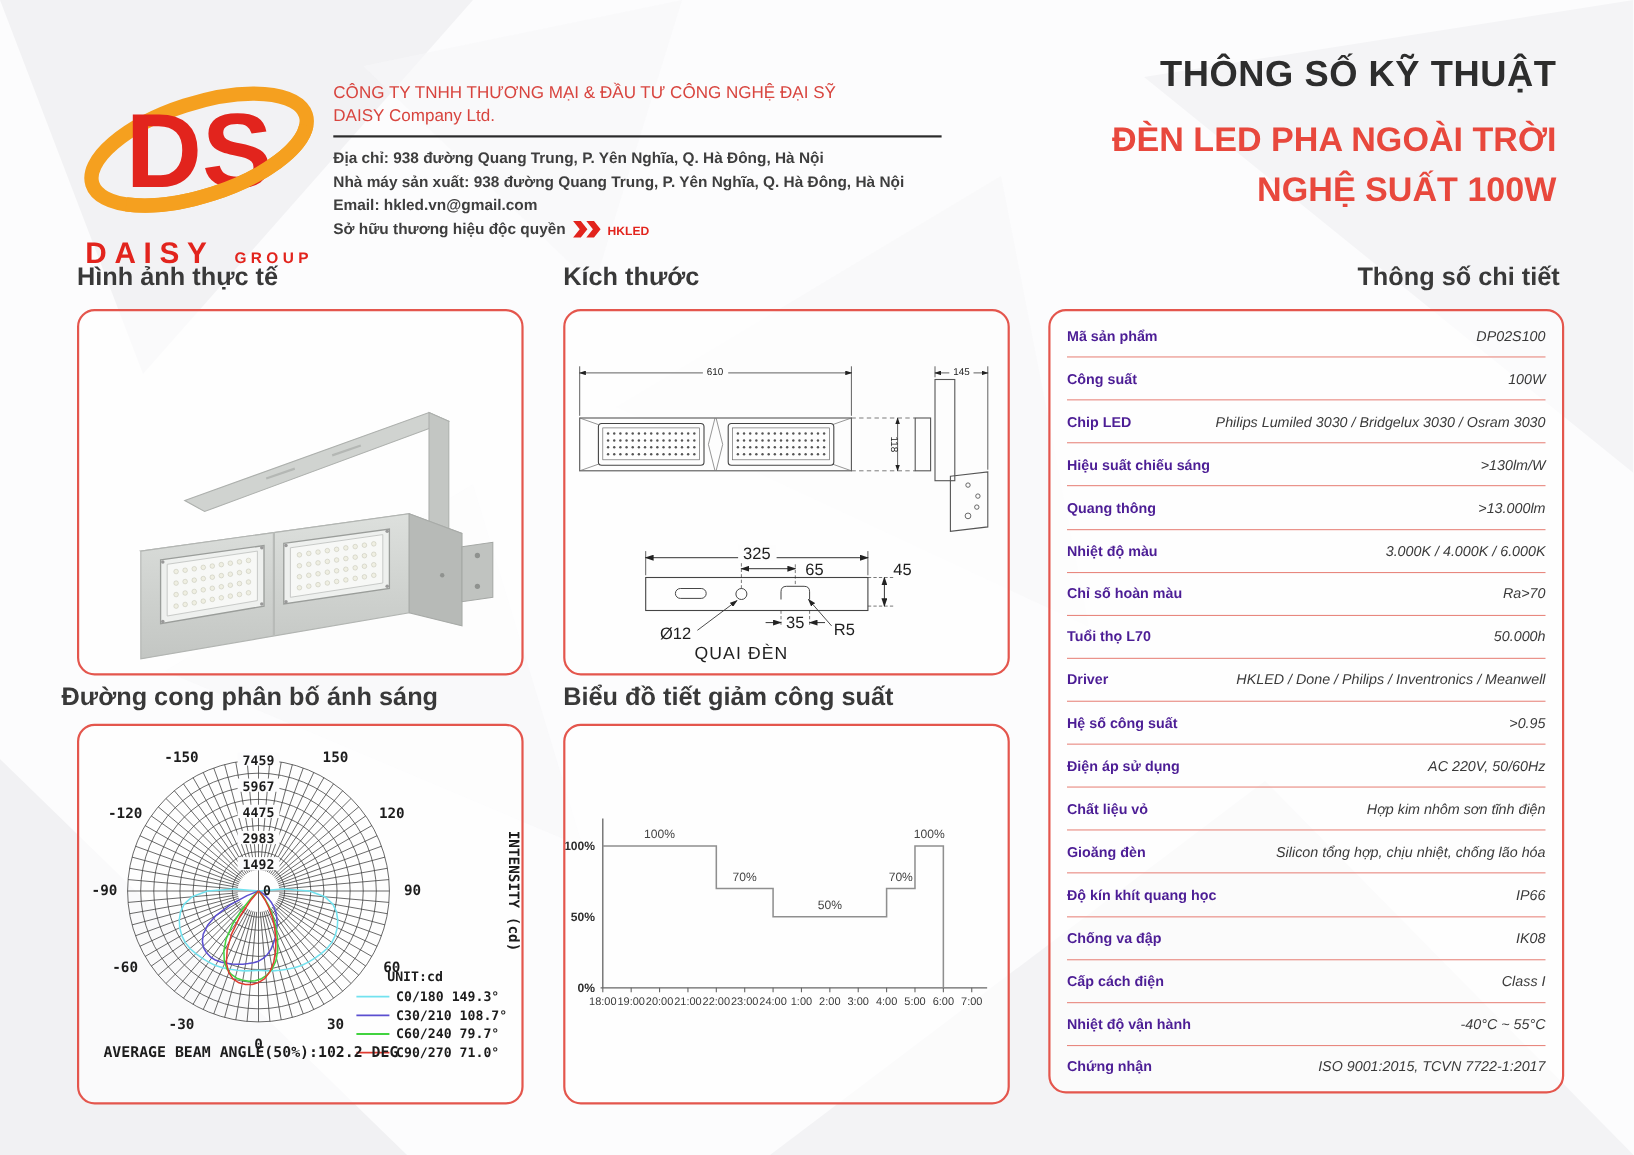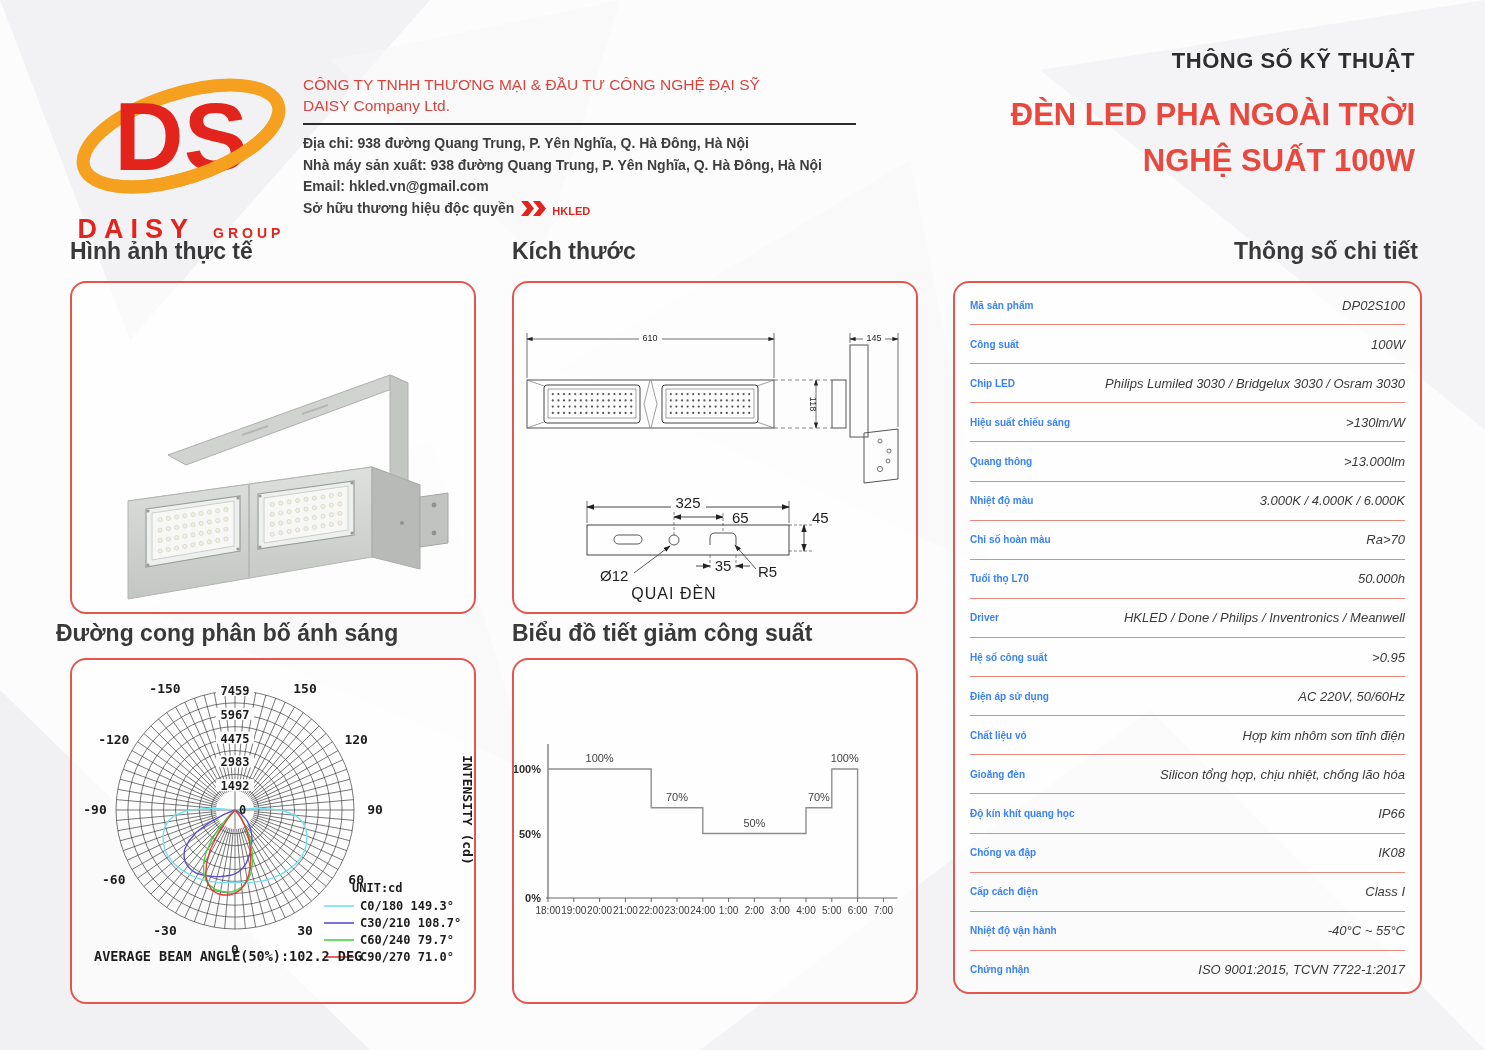--- a/index.html
+++ b/index.html
@@ -11,42 +11,42 @@
   .logo-block{position:absolute;left:64px;top:70px;width:234px;text-align:center;}
   .daisy-word{margin-top:2px;font-weight:bold;color:#e2241d;font-size:27px;letter-spacing:7px;}
   .daisy-word .grp{font-size:14px;letter-spacing:4px;margin-left:4px;}
   .company-block{position:absolute;left:303px;top:74px;width:580px;}
   .company-name{color:#d8453f;font-weight:normal;font-size:15.5px;line-height:21px;}
   .company-divider{border:none;border-top:2px solid #2b2b2b;width:553px;margin:7px 0 8px 0;}
   .company-line{font-weight:bold;font-size:14px;color:#3e3e3e;line-height:21.5px;}
   .tm-row{display:flex;align-items:center;gap:6px;font-weight:bold;font-size:14px;color:#3e3e3e;line-height:21.5px;text-align:right;}
   .hk-brand{color:#e2241d;font-weight:bold;font-size:11px;margin-left:-2px;position:relative;top:3px;}
   .titles-block{position:absolute;right:70px;top:48px;width:600px;text-align:right;}
-  .title-small{font-size:22px;font-weight:bold;color:#2d2d2d;letter-spacing:0.5px;margin-bottom:18px;}
+  .title-small{font-size:33px;font-weight:bold;color:#2d2d2d;letter-spacing:0.5px;margin-bottom:18px;}
   .title-red{font-size:31px;font-weight:bold;color:#e8483d;line-height:46px;}
 
   
   .h2{position:absolute;font-size:23px;font-weight:bold;color:#393939;}
   .section-box{position:absolute;border:2px solid #e4564d;border-radius:16px;background:rgba(255,255,255,0.62);}
   #h-photo{left:70px;top:238px;}
   #h-dims{left:512px;top:238px;}
   #h-specs{right:67px;top:238px;}
   #h-polar{left:56px;top:620px;}
   #h-power{left:512px;top:620px;}
   #box-photo{left:70px;top:281px;width:402px;height:329px;}
   #box-dims{left:512px;top:281px;width:402px;height:329px;}
   #box-specs{left:953px;top:281px;width:465px;height:709px;}
   #box-polar{left:70px;top:658px;width:402px;height:342px;}
   #box-power{left:512px;top:658px;width:402px;height:342px;}
 
   
   .spec-table{display:flex;flex-direction:column;height:100%;box-sizing:border-box;padding:3px 0;}
   .spec-row{flex:1;display:flex;align-items:center;justify-content:space-between;margin:0 15px;border-bottom:1px solid #e8887f;}
   .spec-row:last-child{border-bottom:none;}
-  .spec-label{font-weight:bold;font-size:10px;color:#3b82f6;white-space:nowrap;}
+  .spec-label{font-weight:bold;font-size:13px;color:#4c1d95;white-space:nowrap;}
   .spec-value{font-style:italic;font-size:13px;color:#3a3a3a;white-space:nowrap;text-align:right;}
 
   
   .pc-num{font-family:"DejaVu Sans Mono",monospace;font-weight:bold;font-size:12px;fill:#1c1c1c;}
   .pc-ang{font-family:"DejaVu Sans Mono",monospace;font-weight:bold;font-size:13px;fill:#1c1c1c;}
   .pc-leg{font-family:"DejaVu Sans Mono",monospace;font-weight:bold;font-size:12px;fill:#1c1c1c;}
   .pc-foot{font-family:"DejaVu Sans Mono",monospace;font-weight:bold;font-size:13.5px;fill:#1c1c1c;}
   .sc-tick{font-family:"Liberation Sans",sans-serif;font-size:10px;fill:#3b3b3b;}
   .sc-ylab{font-family:"Liberation Sans",sans-serif;font-weight:bold;font-size:11px;fill:#2d2d2d;}
   .sc-lab{font-family:"Liberation Sans",sans-serif;font-size:11px;fill:#444;}

